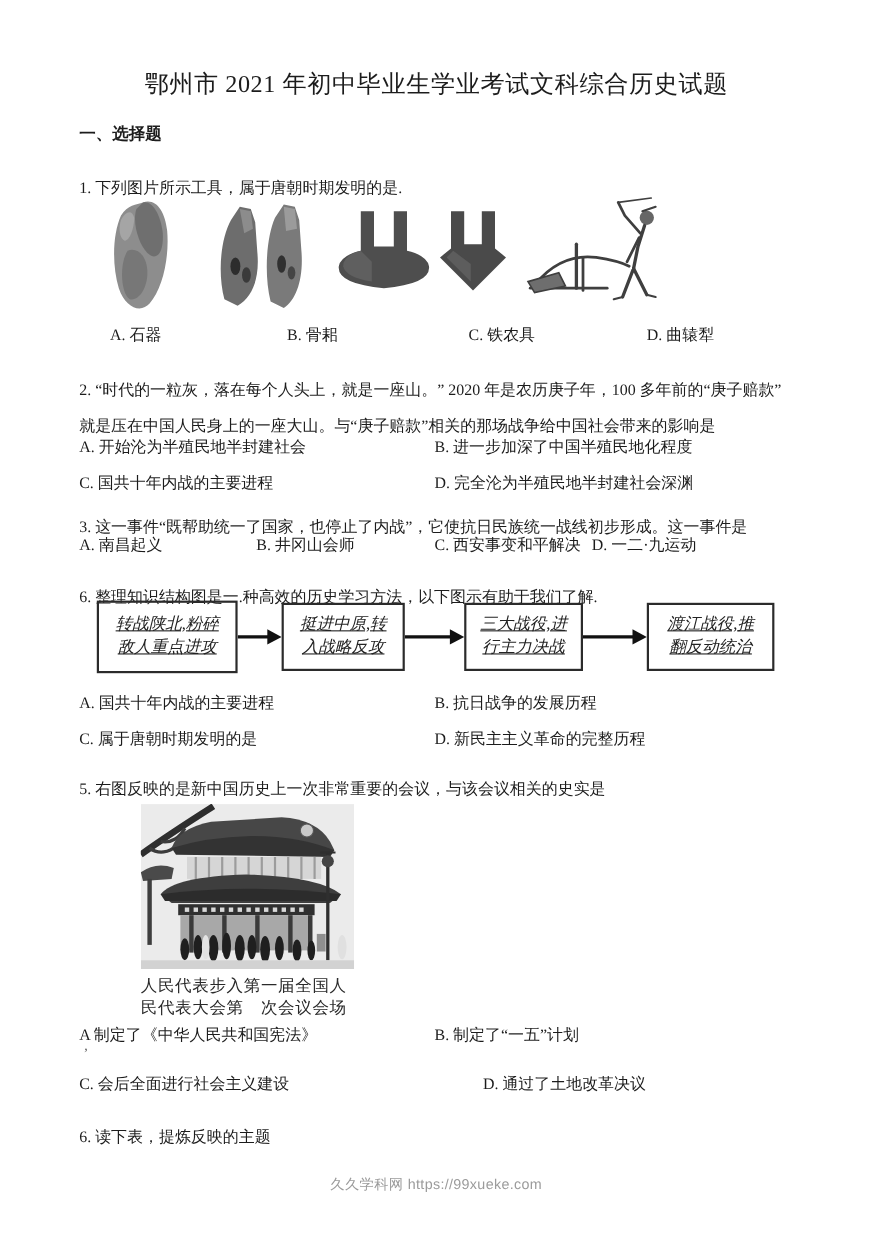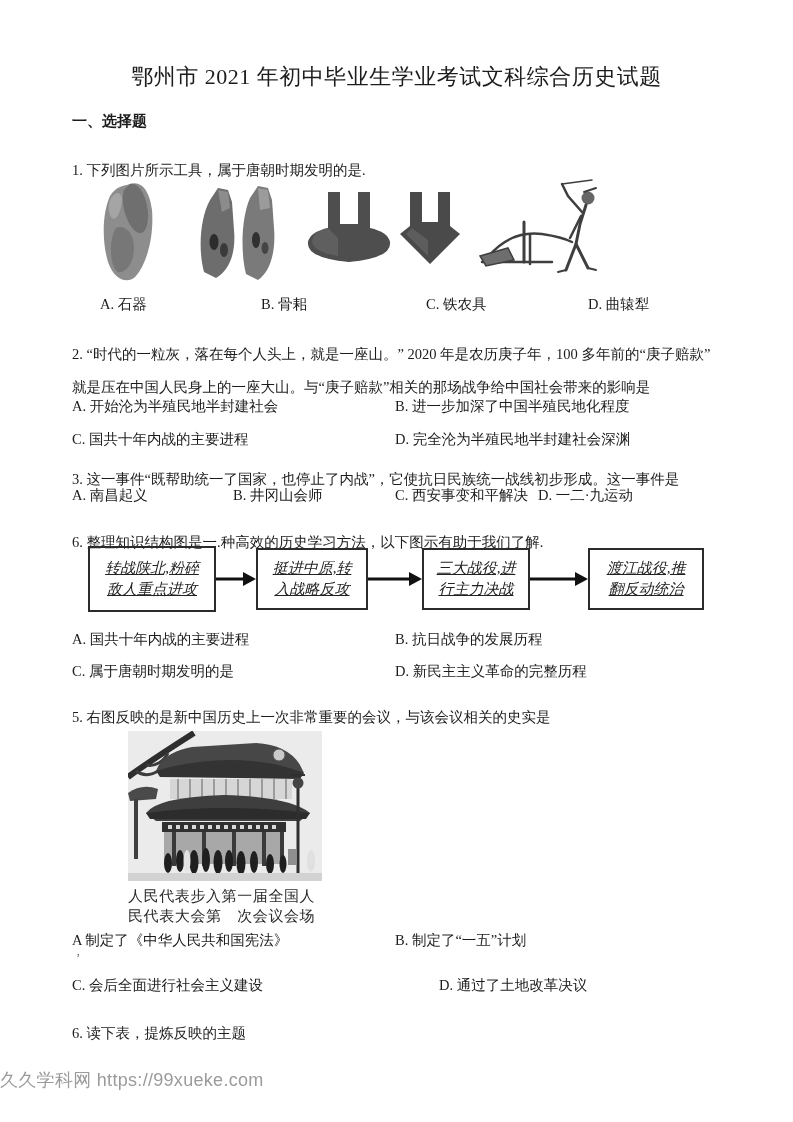--- a/index.html
+++ b/index.html
@@ -36,23 +36,23 @@
   .fbox.b3 { width:104px; }
   .fbox.b4 { width:112px; }
   .arrow-svg { display:block; }
   .photo-block { left:88px; top:731px; width:196px;padding-left:40px; }
   .caption {
     margin-top:3px; font-size:15px; line-height:17px; letter-spacing:0.6px;
     color:#2a2a2a; white-space:nowrap;
   }
   .stray { left:76px; top:950px; font-size:13px; color:#666; }
   .watermark {
-    left:0; top:1068px; width:100%; text-align:left;
+    left:0; top:1068px; width:100%; text-align:center;
     font-family:"Liberation Sans", sans-serif;
-    font-size:18px; color:#9b9b9b; letter-spacing:0.3px;
+    font-size:13px; color:#9b9b9b; letter-spacing:0.3px;
   }
 </style>
 </head>
 <body>
 
 <div class="page">
 
   <div class="abs title">鄂州市 2021 年初中毕业生学业考试文科综合历史试题</div>
 
   <div class="abs section-head">一、选择题</div>

